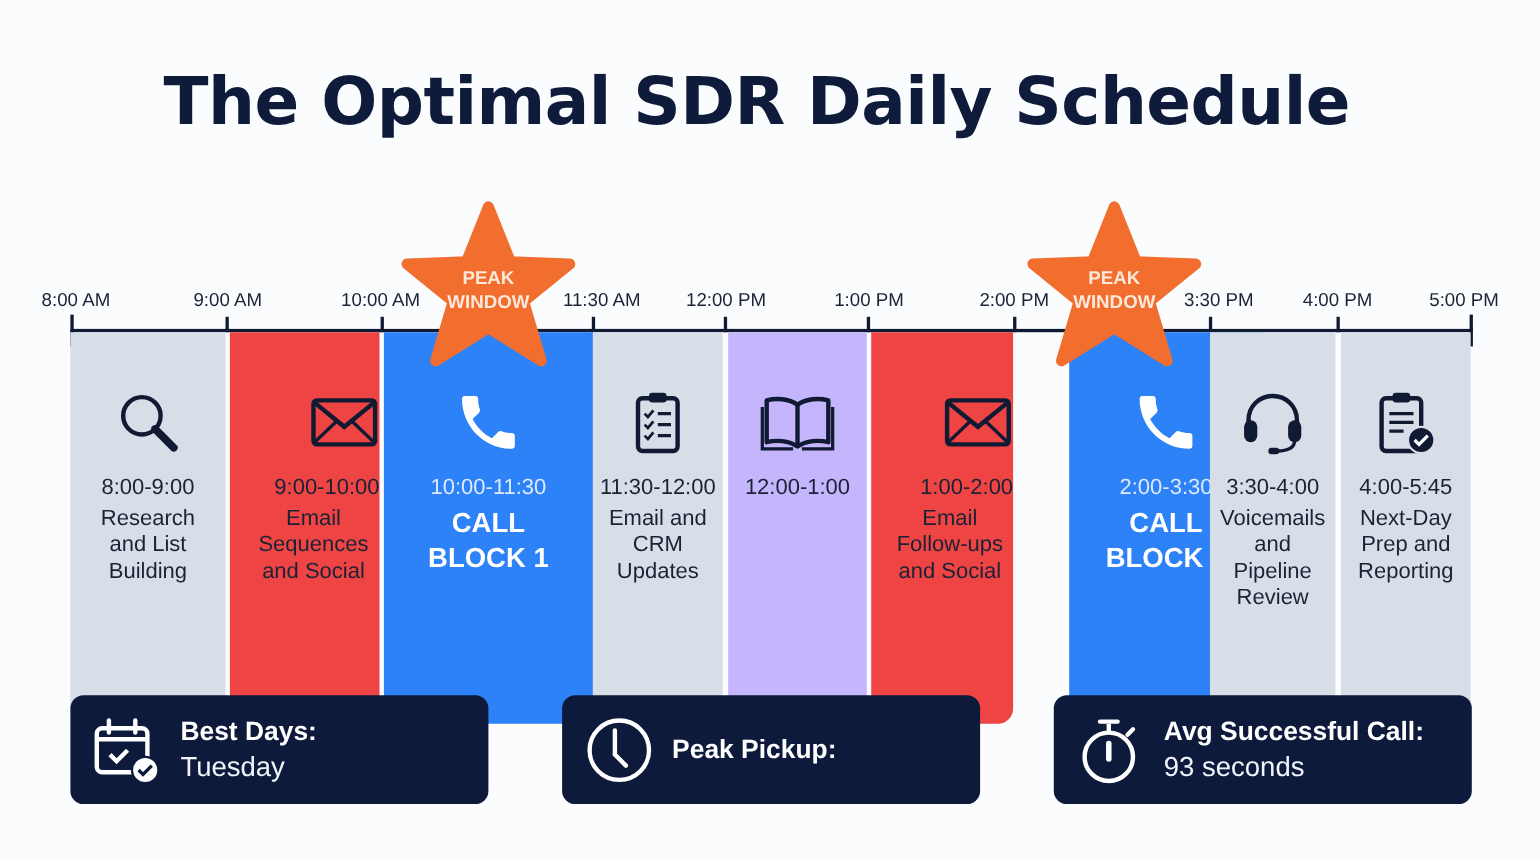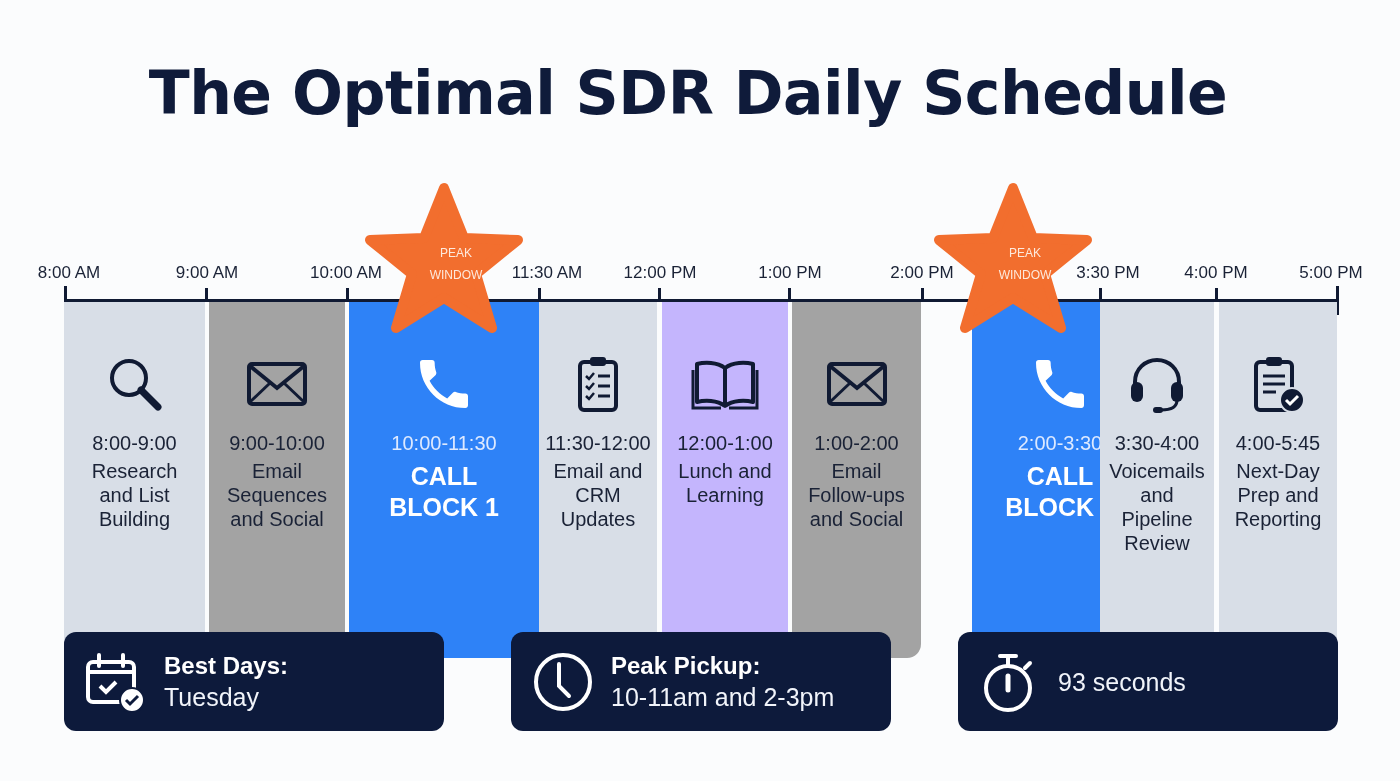--- a/index.html
+++ b/index.html
@@ -25,30 +25,30 @@
     position: absolute; top: 302px; height: 356px;
     border-radius: 0 0 14px 14px;
     display: flex; flex-direction: column; align-items: center;
     text-align: center;
   }
   .block .icon { margin-top: 50px; height: 64px; display: flex; align-items: center; justify-content: center; }
   .block .time { margin-top: 16px; font-size: 20px; color: #1a2236; }
   .block .label { margin-top: 4px; font-size: 20px; line-height: 24px; color: #1a2236; }
   .block.gray { background: #d8dee7; }
   .block.lightgray { background: #c4b5fd; }
-  .block.lightblue { background: #a3a3a3; }
+  .block.lightblue { background: #ef4444; align-items: flex-end; }
   .block.call { background: #2e82f7; }
   .block.call .time { color: #dde9ff; }
   .block.call .label { color: #ffffff; font-weight: bold; font-size: 25px; line-height: 31px; margin-top: 6px; }
 
   .star { position: absolute; top: 182px; width: 164px; height: 156px; }
   .star svg { position: absolute; left: 0; top: 0; }
   .star .star-text {
-    position: absolute; left: 12px; top: 60px; width: 164px; text-align: center;
-    font-size: 12px; line-height: 22px; font-weight: normal; color: #fde9dc;
+    position: absolute; left: 0; top: 60px; width: 164px; text-align: center;
+    font-size: 17px; line-height: 22px; font-weight: bold; color: #fde9dc;
   }
 
   .stat {
     position: absolute; top: 632px; height: 99px; width: 380px;
     background: #0d1a3b; border-radius: 12px; display: flex; align-items: center;
   }
   .stat .stat-icon { margin-left: 20px; width: 64px; height: 64px; }
   .stat .stat-text { margin-left: 16px; color: #fff; }
   .stat .stat-title { font-size: 24px; font-weight: bold; line-height: 30px; }
   .stat .stat-value { font-size: 25px; line-height: 32px; color: #f1f4fa; }
@@ -135,21 +135,20 @@
 
 <div class="block lightgray" style="left:662px; width:126px;">
   <div class="icon">
     <svg width="68" height="64" viewBox="0 0 68 64">
         <path d="M34 16 C26 10 14 10 6 12 V50 C14 48 26 48 34 54 C42 48 54 48 62 50 V12 C54 10 42 10 34 16 Z" fill="none" stroke="#101a33" stroke-width="4" stroke-linejoin="round"></path>
         <line x1="34" y1="16" x2="34" y2="54" stroke="#101a33" stroke-width="4"></line>
         <path d="M2 18 V56 H30 M66 18 V56 H38" fill="none" stroke="#101a33" stroke-width="3"></path>
       </svg>
   </div>
   <div class="time">12:00-1:00</div>
-  <div class="label" style="width:105px">Lunch and Learning</div>
 </div>
 
 <div class="block lightblue" style="left:792px; width:129px;">
   <div class="icon">
     <svg width="64" height="64" viewBox="0 0 64 64">
         <rect x="4" y="12" width="56" height="40" rx="3" fill="none" stroke="#101a33" stroke-width="4"></rect>
         <polyline points="5,14 32,36 59,14" fill="none" stroke="#101a33" stroke-width="4"></polyline>
         <line x1="5" y1="50" x2="25" y2="31" stroke="#101a33" stroke-width="3"></line>
         <line x1="59" y1="50" x2="39" y2="31" stroke="#101a33" stroke-width="3"></line>
       </svg>
@@ -238,30 +237,30 @@
 
 <div class="stat" style="left:511px;">
   <div class="stat-icon">
     <svg width="64" height="64" viewBox="0 0 64 64">
         <circle cx="32" cy="32" r="27" fill="none" stroke="#ffffff" stroke-width="4"></circle>
         <polyline points="28,14 28,36 38,46" fill="none" stroke="#ffffff" stroke-width="4" stroke-linecap="round"></polyline>
       </svg>
   </div>
   <div class="stat-text">
     <div class="stat-title">Peak Pickup:</div>
-    <div class="stat-value">10-11am and 2-3pm</div>
   </div>
 </div>
 
 <div class="stat" style="left:958px;">
   <div class="stat-icon">
     <svg width="64" height="64" viewBox="0 0 64 64">
         <circle cx="30" cy="38" r="22" fill="none" stroke="#ffffff" stroke-width="4"></circle>
         <line x1="30" y1="8" x2="30" y2="16" stroke="#ffffff" stroke-width="4"></line>
         <line x1="22" y1="6" x2="38" y2="6" stroke="#ffffff" stroke-width="4" stroke-linecap="round"></line>
         <line x1="47" y1="18" x2="52" y2="13" stroke="#ffffff" stroke-width="4" stroke-linecap="round"></line>
         <line x1="30" y1="26" x2="30" y2="40" stroke="#ffffff" stroke-width="5" stroke-linecap="round"></line>
       </svg>
   </div>
   <div class="stat-text">
+    <div class="stat-title">Avg Successful Call:</div>
     <div class="stat-value">93 seconds</div>
   </div>
 </div>
 
 </body></html>

